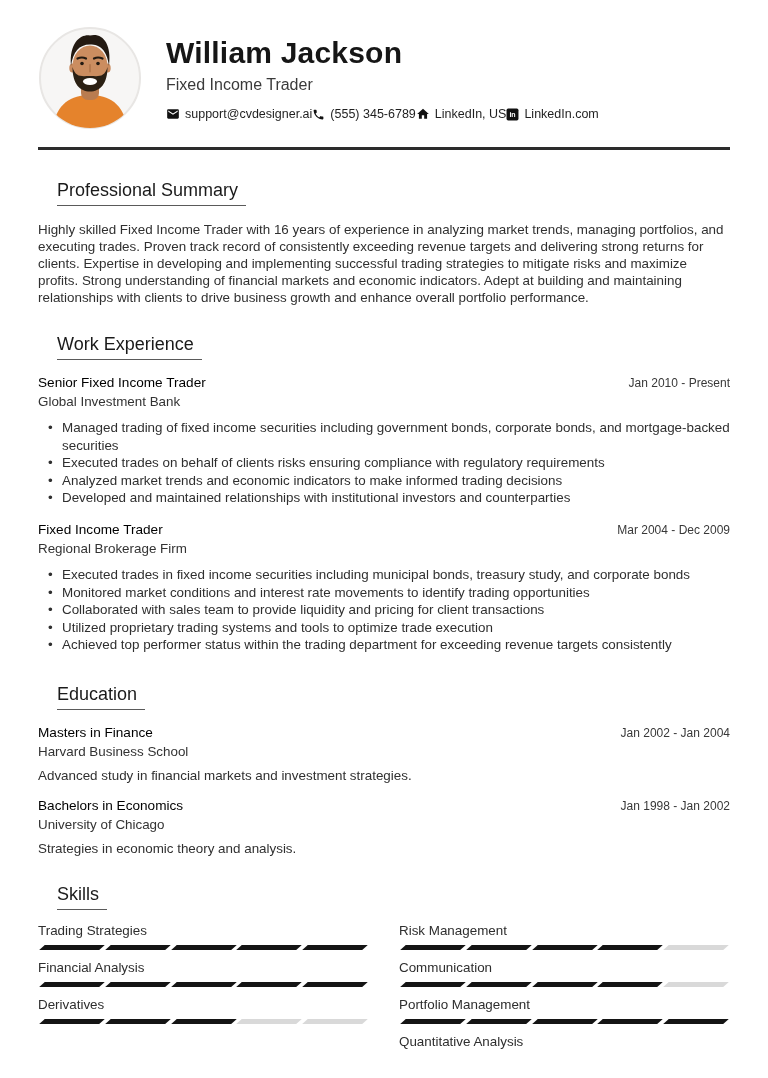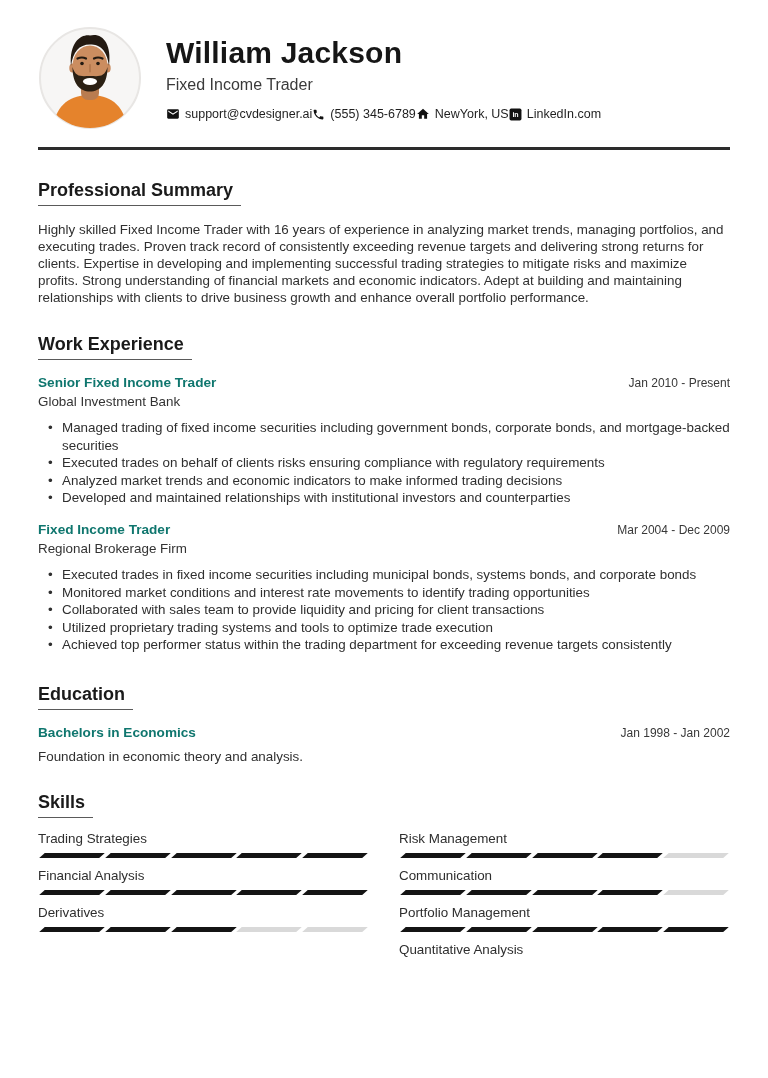--- a/index.html
+++ b/index.html
@@ -12,28 +12,28 @@
   .avatar-wrap { width:104px; height:104px; flex:0 0 104px; }
   .header-text { padding-top:10px; }
   .name { font-size:30px; font-weight:700; color:#161616; letter-spacing:.2px; }
   .job-title { font-size:16px; color:#3a3a3a; margin-top:6px; }
   .contacts { display:flex; align-items:center; margin-top:13px; font-size:12.5px; color:#1f1f1f; }
   .contact { display:flex; align-items:center; gap:5px; }
   .contact svg { display:block; }
   .divider { height:3px; background:#2c2c2c; margin-top:17px; }
 
   
-  .section-heading { display:inline-block; font-size:18px; font-weight:700; color:#1a1a1a; padding:0 8px 4px 0; border-bottom:1.5px solid #5a5a5a; }
+  .section-heading { display:inline-block; font-size:18px; font-weight:400; color:#1a1a1a; padding:0 8px 4px 0; border-bottom:1.5px solid #5a5a5a;margin-left:19px; }
   .summary-section { margin-top:30px; }
   .summary-text { margin-top:15px; font-size:13.4px; line-height:17px; color:#303030; }
 
   .experience-section { margin-top:28px; }
   .entry { margin-top:15px; }
   .entry-head { display:flex; justify-content:space-between; align-items:baseline; }
-  .entry-title { font-size:13.6px; font-weight:700; color:#0f766e; }
+  .entry-title { font-size:13.6px; font-weight:400; color:#000000; }
   .entry-dates { font-size:12px; color:#383838; }
   .entry-sub { font-size:13.4px; color:#333333; margin-top:4px; }
   ul.bullets { margin-top:10px; list-style:none; }
   ul.bullets li { position:relative; padding-left:24px; font-size:13.4px; line-height:17.6px; color:#2f2f2f; }
   ul.bullets li::before { content:"•"; position:absolute; left:10px; top:0; color:#2f2f2f; }
 
   .education-section { margin-top:30px; }
   .entry-desc { font-size:13.4px; color:#303030; margin-top:9px; }
 
   .skills-section { margin-top:28px; }
@@ -95,21 +95,21 @@
               </svg>
             </span>
           <span>(555) 345-6789</span>
         </span>
         <span class="contact">
           <span>
               <svg width="14" height="14" viewBox="0 0 24 24" fill="#111">
                 <path d="M10 20v-6h4v6h5v-8h3L12 3 2 12h3v8h5z"></path>
               </svg>
             </span>
-          <span>NewYork, US</span>
+          <span>LinkedIn, US</span>
         </span>
         <span class="contact">
           <span>
               <svg width="13" height="13" viewBox="0 0 24 24">
                 <rect x="1" y="1" width="22" height="22" rx="3" fill="#111"></rect>
                 <text x="12" y="17.5" text-anchor="middle" font-family="Liberation Sans, sans-serif" font-size="13" font-weight="bold" fill="#fff">in</text>
               </svg>
             </span>
           <span>LinkedIn.com</span>
         </span>
@@ -141,39 +141,48 @@
         </ul>
     </div>
 
     <div class="entry">
       <div class="entry-head">
         <span class="entry-title">Fixed Income Trader</span>
         <span class="entry-dates">Mar 2004 - Dec 2009</span>
       </div>
       <div class="entry-sub">Regional Brokerage Firm</div>
       <ul class="bullets">
-          <li>Executed trades in fixed income securities including municipal bonds, systems bonds, and corporate bonds</li>
+          <li>Executed trades in fixed income securities including municipal bonds, treasury study, and corporate bonds</li>
           <li>Monitored market conditions and interest rate movements to identify trading opportunities</li>
           <li>Collaborated with sales team to provide liquidity and pricing for client transactions</li>
           <li>Utilized proprietary trading systems and tools to optimize trade execution</li>
           <li>Achieved top performer status within the trading department for exceeding revenue targets consistently</li>
         </ul>
     </div>
   </div>
 
   <div class="education-section">
     <div class="section-heading">Education</div>
 
+    <div class="entry">
+      <div class="entry-head">
+        <span class="entry-title">Masters in Finance</span>
+        <span class="entry-dates">Jan 2002 - Jan 2004</span>
+      </div>
+      <div class="entry-sub">Harvard Business School</div>
+      <div class="entry-desc">Advanced study in financial markets and investment strategies.</div>
+    </div>
 
     <div class="entry">
       <div class="entry-head">
         <span class="entry-title">Bachelors in Economics</span>
         <span class="entry-dates">Jan 1998 - Jan 2002</span>
       </div>
-      <div class="entry-desc">Foundation in economic theory and analysis.</div>
+      <div class="entry-sub">University of Chicago</div>
+      <div class="entry-desc">Strategies in economic theory and analysis.</div>
     </div>
   </div>
 
   <div class="skills-section">
     <div class="section-heading">Skills</div>
     <div class="skills-grid">
       <div>
           <div class="skill">
             <div class="skill-label">Trading Strategies</div>
             <div class="skill-bar">

